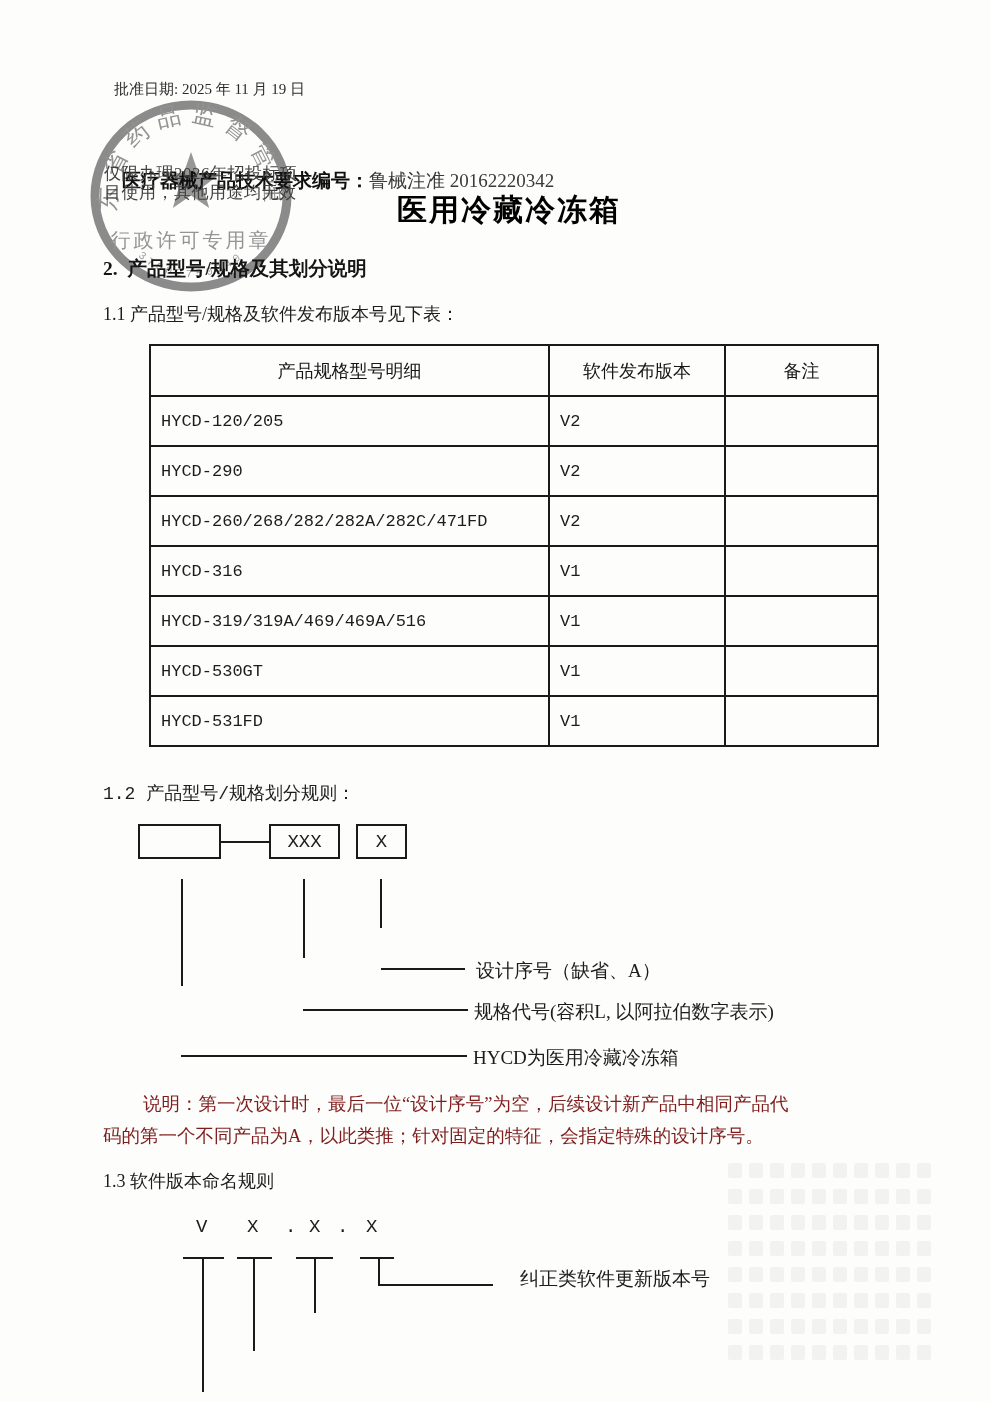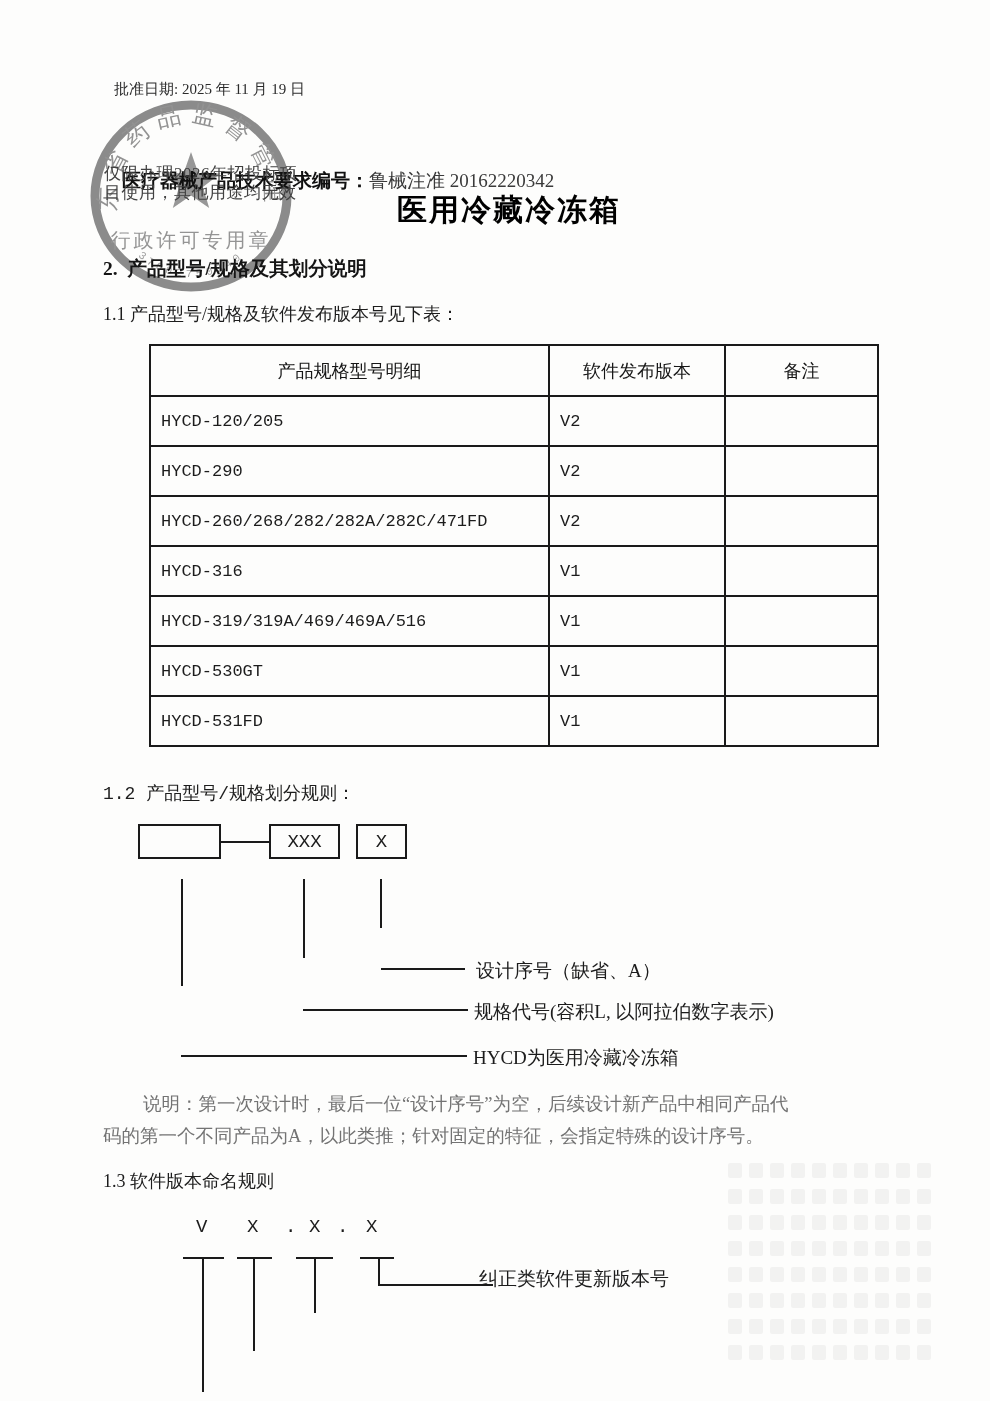--- a/index.html
+++ b/index.html
@@ -41,21 +41,21 @@
   table.spec td{height:46px;font-family:"Liberation Mono","DejaVu Sans Mono",monospace;
     font-size:17px;color:#1c1c1c;text-align:left;padding-left:10px;}
   col.c1{width:399px;} col.c2{width:176px;} col.c3{width:153px;}
   
   .box{position:absolute;border:2px solid #1a1a1a;background:transparent;
     font-family:"Liberation Mono","DejaVu Sans Mono",monospace;font-size:19px;color:#1c1c1c;
     display:flex;align-items:center;justify-content:center;}
   .hline{position:absolute;height:2px;background:#1a1a1a;}
   .vline{position:absolute;width:2px;background:#1a1a1a;}
   .dlabel{position:absolute;font-size:19px;color:#1c1c1c;white-space:pre;}
-  .note{font-size:18.5px;color:#737373;}
+  .note{font-size:18.5px;color:#7f1d1d;}
   .note1{left:143px;top:1091px;}
   .note2{left:103px;top:1123px;}
   .vchar{position:absolute;top:1216px;font-family:"Liberation Mono","DejaVu Sans Mono",monospace;
     font-size:19px;color:#1c1c1c;}
   
   .wm{position:absolute;left:728px;top:1163px;width:212px;height:200px;z-index:0;}
   .wm i{position:absolute;width:14px;height:15px;background:rgba(90,90,90,0.065);border-radius:2px;}
 </style>
 </head>
 <body>
@@ -260,15 +260,15 @@
   <div class="hline" style="left:183px;top:1257px;width:41px;"></div>
   <div class="hline" style="left:237px;top:1257px;width:35px;"></div>
   <div class="hline" style="left:296px;top:1257px;width:37px;"></div>
   <div class="hline" style="left:360px;top:1257px;width:34px;"></div>
 
   <div class="vline" style="left:202px;top:1257px;height:135px;"></div>
   <div class="vline" style="left:253px;top:1257px;height:94px;"></div>
   <div class="vline" style="left:314px;top:1257px;height:56px;"></div>
   <div class="vline" style="left:378px;top:1257px;height:29px;"></div>
   <div class="hline" style="left:378px;top:1284px;width:115px;"></div>
-  <div class="dlabel" style="left:479px;top:1266px;font-family:Liberation Serif, serif;">纠正类软件更新版本号</div>
+  <div class="dlabel" style="left:520px;top:1266px;font-family:Liberation Serif, serif;">纠正类软件更新版本号</div>
 
 </div>
 
 </body></html>

